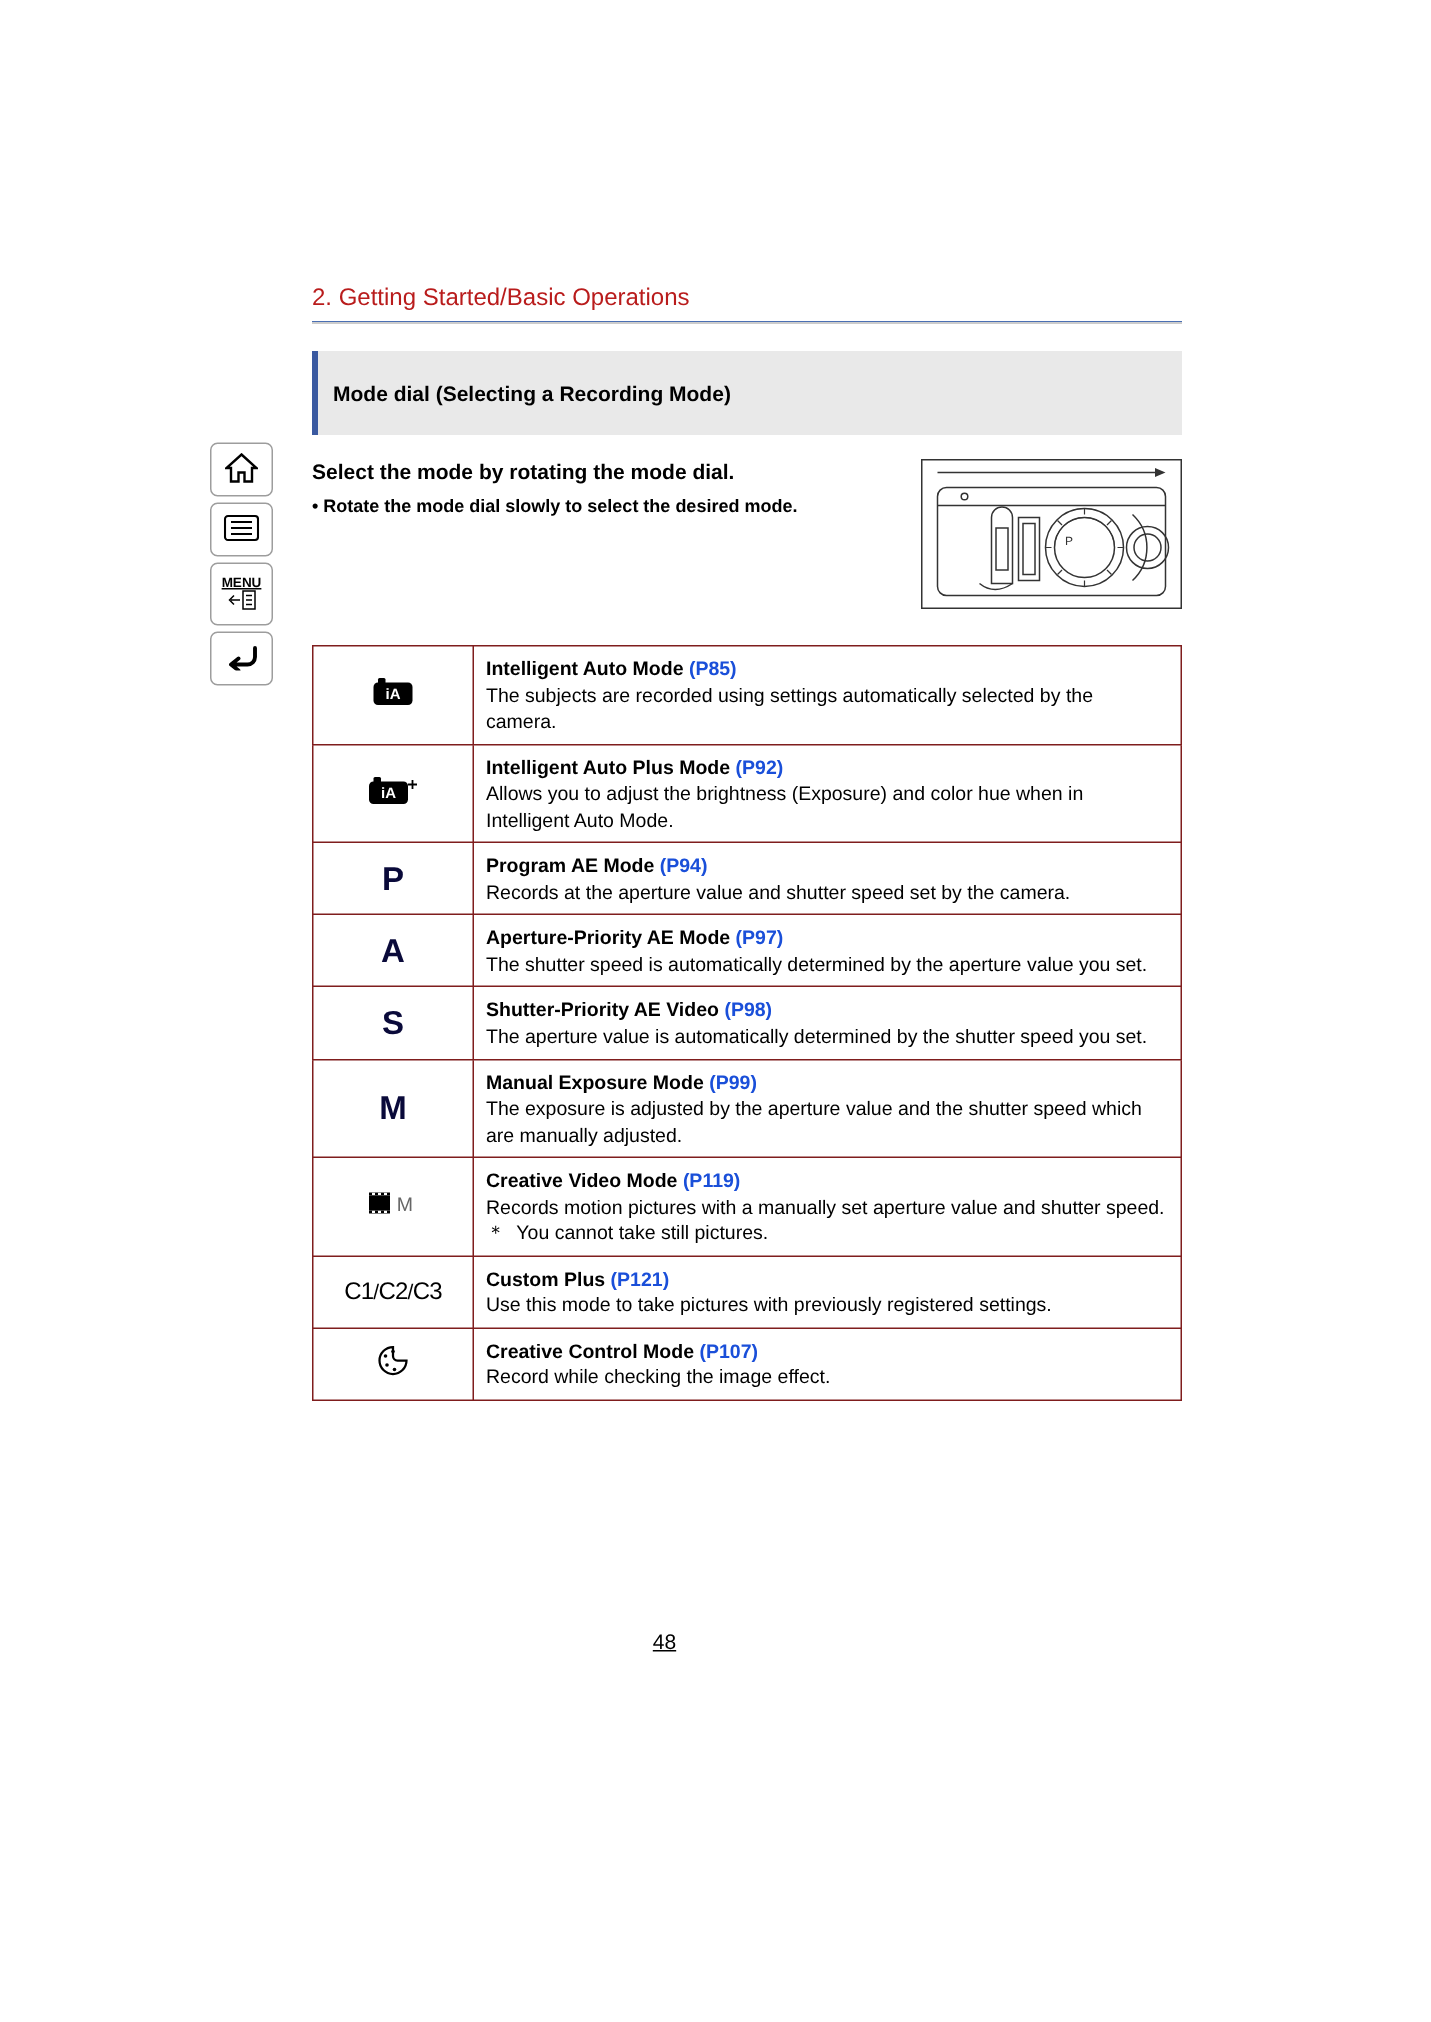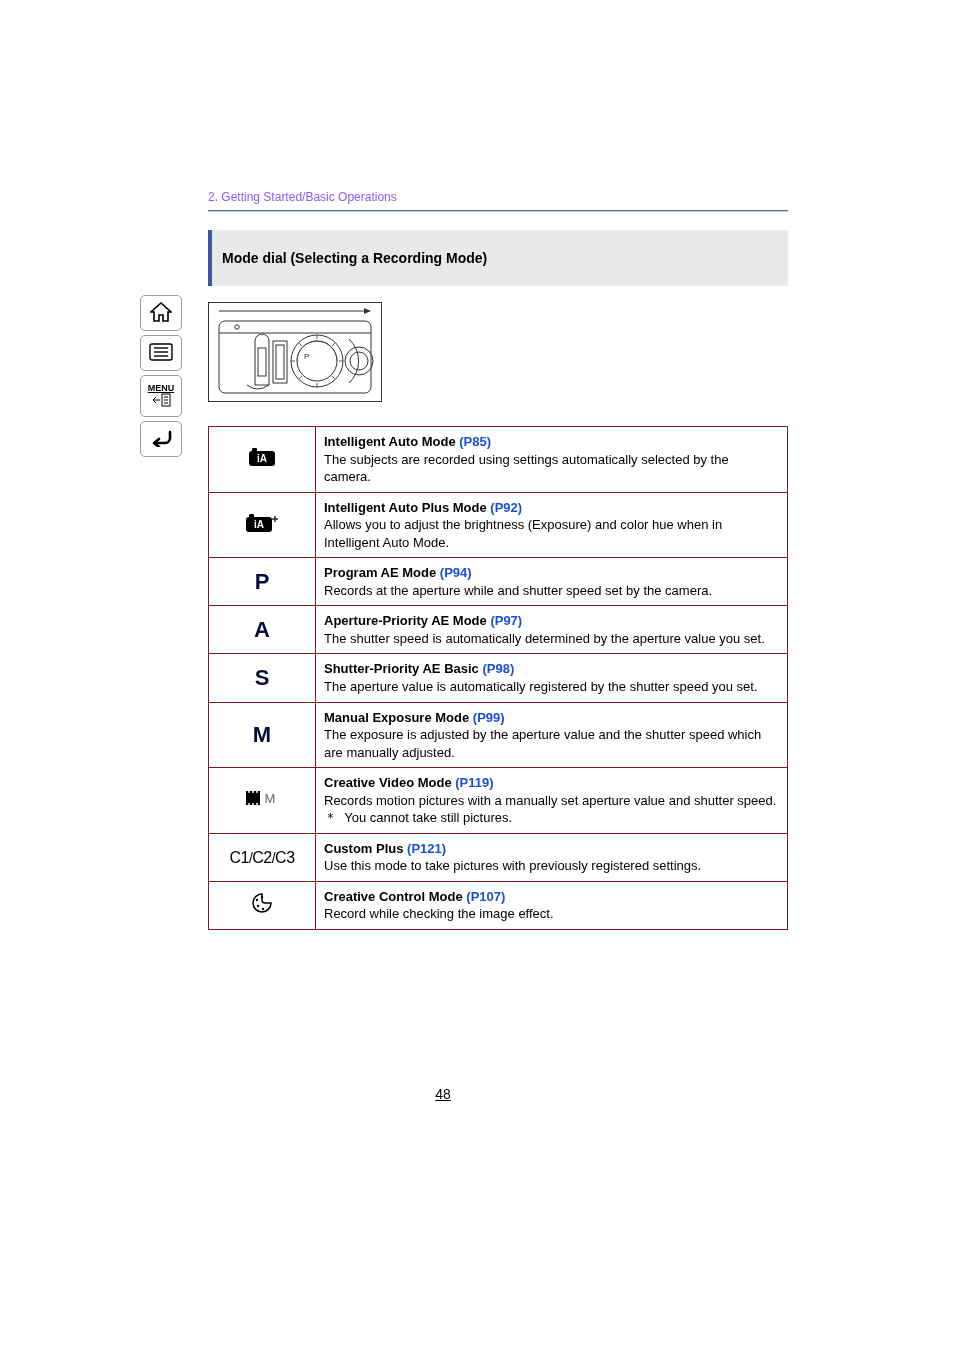--- a/index.html
+++ b/index.html
@@ -35,22 +35,22 @@
     align-items: center;
     justify-content: center;
   }
   .content {
     position: absolute;
     left: 208px;
     top: 190px;
     width: 580px;
   }
   .breadcrumb {
-    font-size: 12px;
-    color: #8b5cf6;
+    font-size: 16px;
+    color: #b91c1c;
     margin-bottom: 6px;
   }
   .top-rule {
     height: 2px;
     background: linear-gradient(to bottom, #4a6fb3 0%, #4a6fb3 50%, #ccc 50%, #ccc 100%);
     margin-bottom: 18px;
   }
   .section-title-bar {
     background: #e9e9e9;
     border-left: 4px solid #3a59a0;
@@ -161,20 +161,24 @@
     </div>
   </div>
 
   <div class="content">
     <div class="breadcrumb">2. Getting Started/Basic Operations</div>
     <div class="top-rule"></div>
 
     <div class="section-title-bar">Mode dial (Selecting a Recording Mode)</div>
 
     <div class="intro-row">
+      <div class="intro-text">
+        <div class="lead">Select the mode by rotating the mode dial.</div>
+        <div class="bullet">• Rotate the mode dial slowly to select the desired mode.</div>
+      </div>
       <div class="dial-illus">
         <svg width="172" height="98" viewBox="0 0 172 98">
           <line x1="10" y1="8" x2="160" y2="8" stroke="#333" stroke-width="1"></line>
           <polyline points="155,5 162,8 155,11" fill="#333"></polyline>
           <rect x="10" y="18" width="152" height="72" rx="6" fill="none" stroke="#333" stroke-width="1"></rect>
           <line x1="10" y1="30" x2="162" y2="30" stroke="#333" stroke-width="1"></line>
           <circle cx="28" cy="24" r="2.2" fill="none" stroke="#333" stroke-width="1"></circle>
 
           <path d="M46 38 L46 82 L60 82 L60 38 A7 7 0 0 0 46 38 Z" fill="none" stroke="#333" stroke-width="1"></path>
           <rect x="49" y="45" width="8" height="28" fill="none" stroke="#333" stroke-width="1"></rect>
@@ -242,37 +246,37 @@
           <td>
             <span class="mode-title">Intelligent Auto Plus Mode </span><a class="plink">(P92)</a><br>
             <span>Allows you to adjust the brightness (Exposure) and color hue when in Intelligent Auto Mode.</span>
           </td>
         </tr>
 
         <tr>
           <td class="icon-cell"><span class="big-letter">P</span></td>
           <td>
             <span class="mode-title">Program AE Mode </span><a class="plink">(P94)</a><br>
-            <span>Records at the aperture while and shutter speed set by the camera.</span>
+            <span>Records at the aperture value and shutter speed set by the camera.</span>
           </td>
         </tr>
 
         <tr>
           <td class="icon-cell"><span class="big-letter">A</span></td>
           <td>
             <span class="mode-title">Aperture-Priority AE Mode </span><a class="plink">(P97)</a><br>
             <span>The shutter speed is automatically determined by the aperture value you set.</span>
           </td>
         </tr>
 
         <tr>
           <td class="icon-cell"><span class="big-letter">S</span></td>
           <td>
-            <span class="mode-title">Shutter-Priority AE Basic </span><a class="plink">(P98)</a><br>
-            <span>The aperture value is automatically registered by the shutter speed you set.</span>
+            <span class="mode-title">Shutter-Priority AE Video </span><a class="plink">(P98)</a><br>
+            <span>The aperture value is automatically determined by the shutter speed you set.</span>
           </td>
         </tr>
 
         <tr>
           <td class="icon-cell"><span class="big-letter">M</span></td>
           <td>
             <span class="mode-title">Manual Exposure Mode </span><a class="plink">(P99)</a><br>
             <span>The exposure is adjusted by the aperture value and the shutter speed which are manually adjusted.</span>
           </td>
         </tr>

